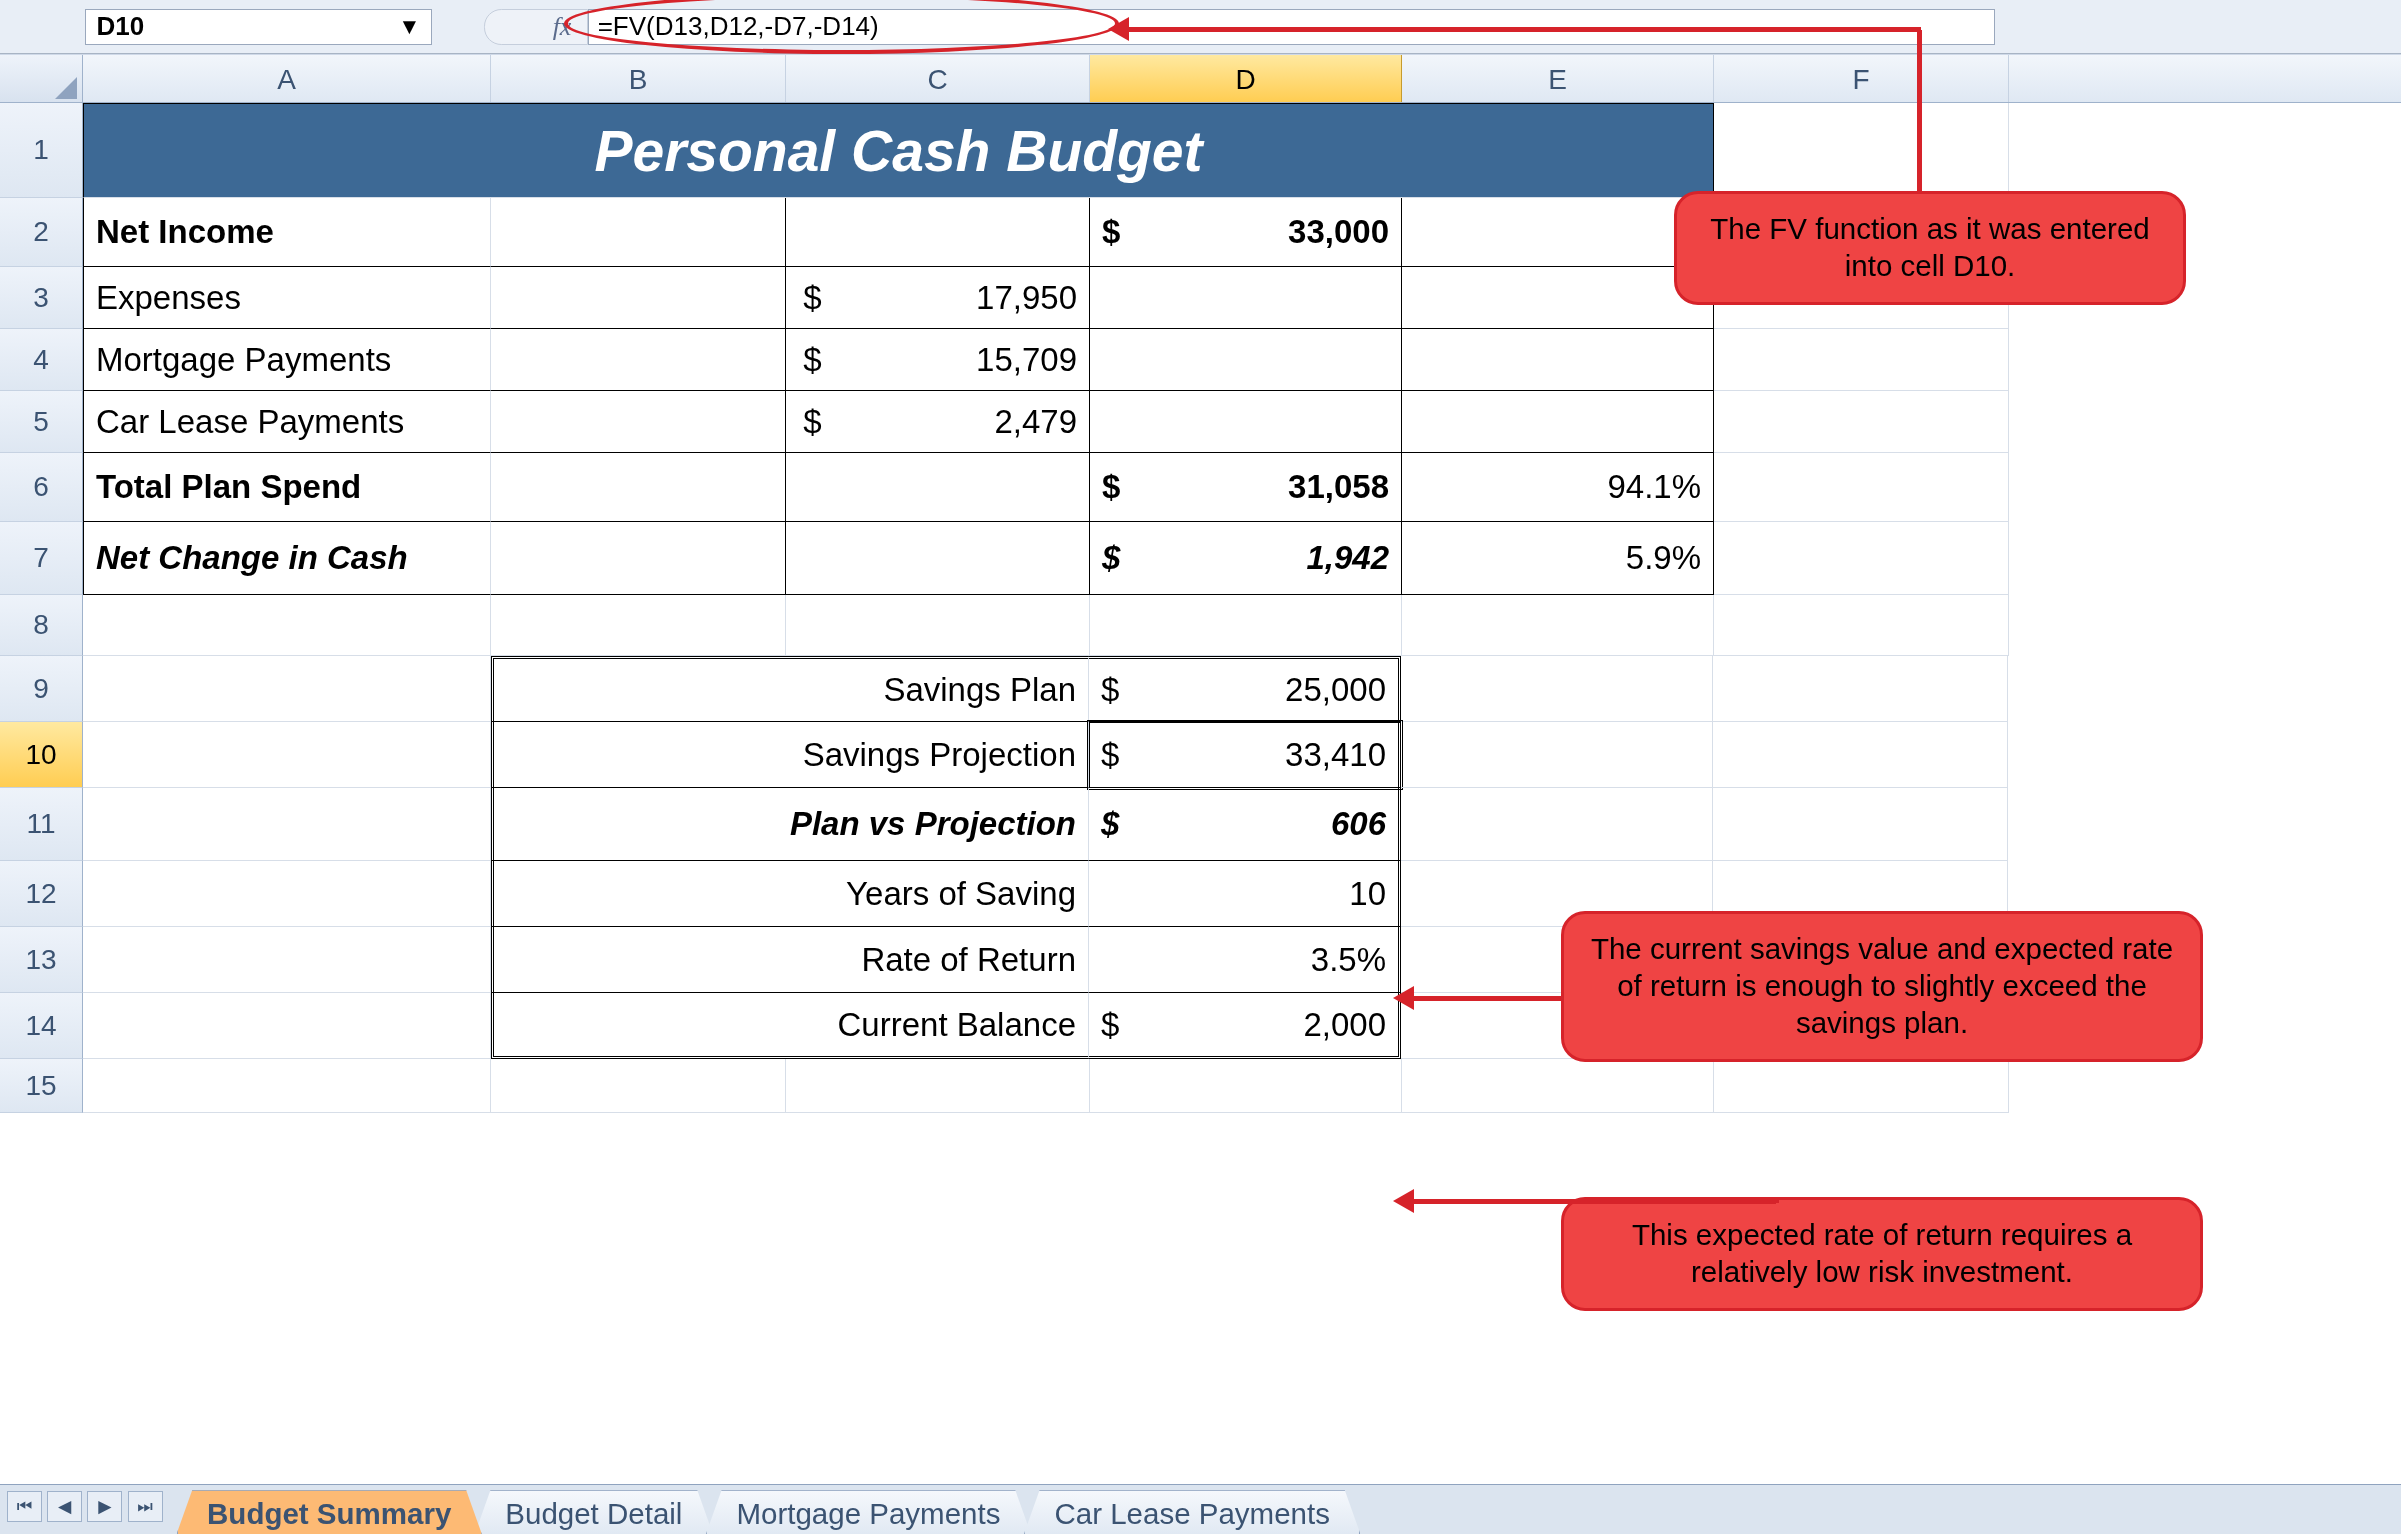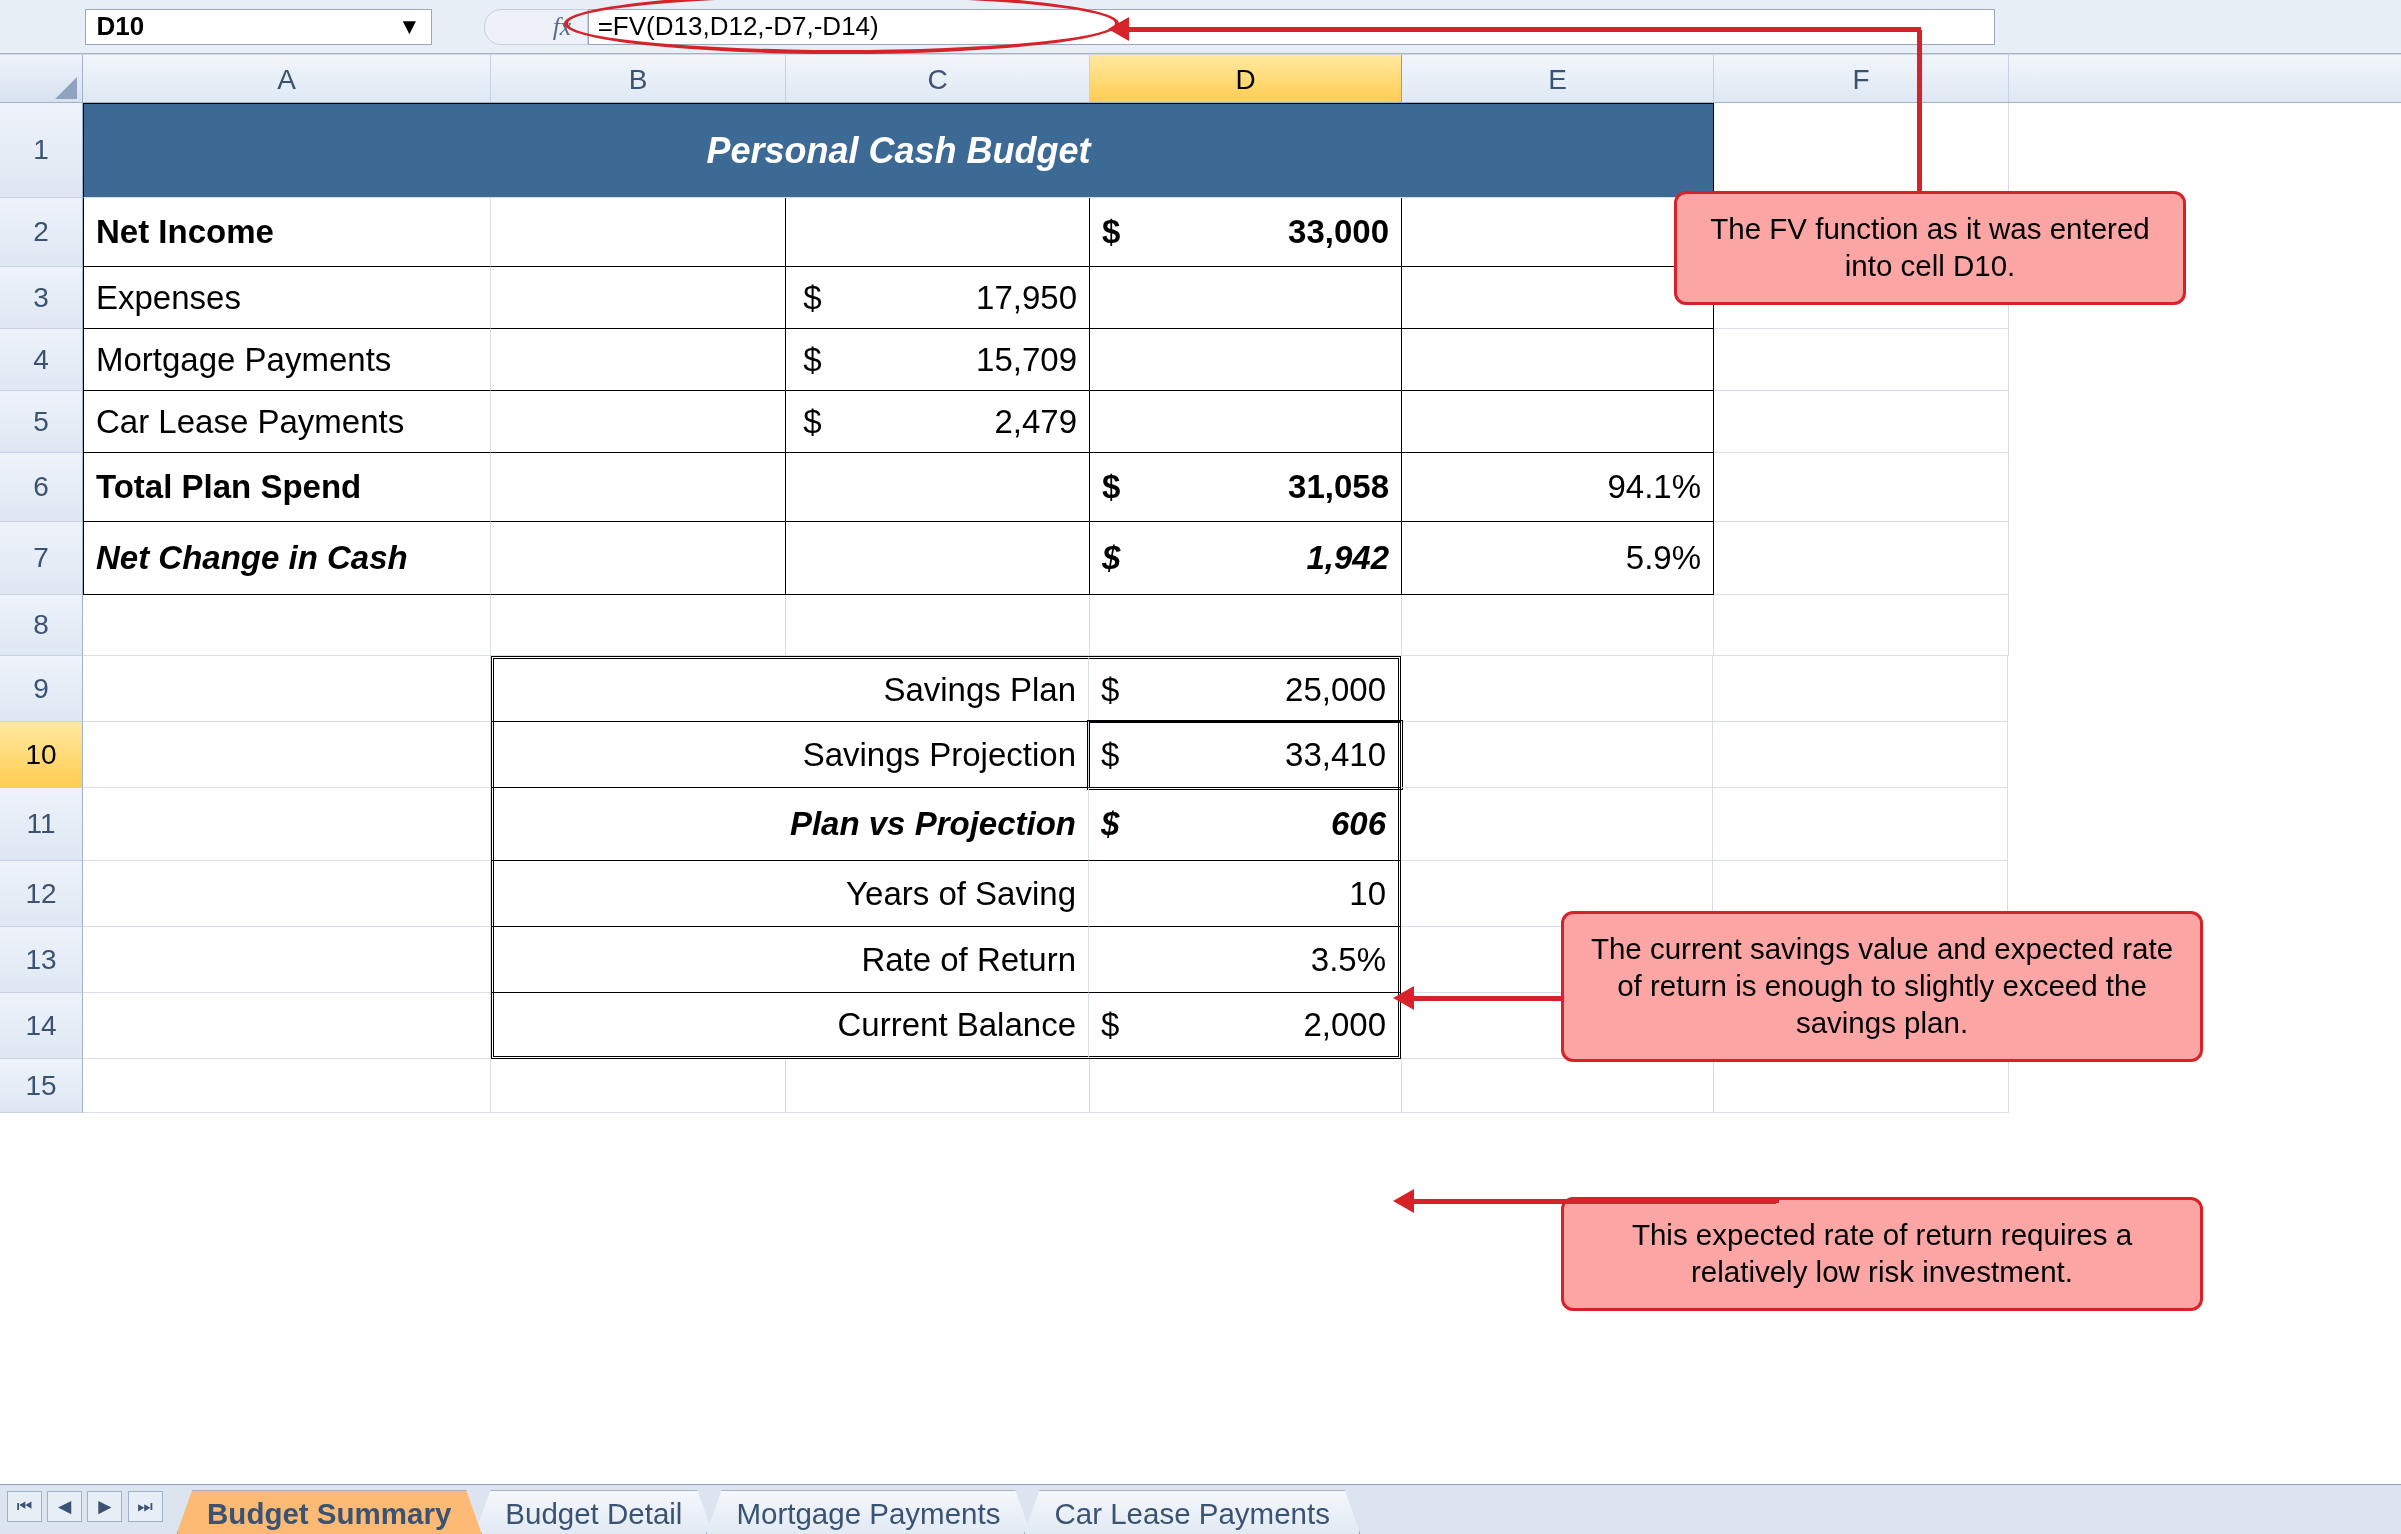--- a/index.html
+++ b/index.html
@@ -153,21 +153,21 @@
   .r9,.r10,.r12,.r13,.r14 { height: 66px; }
   .r11 { height: 73px; }
   .r15 { height: 54px; }
 
   
   .banner {
     background: #3d6995;
     color: #fff;
     font-style: italic;
     font-weight: bold;
-    font-size: 36px;
+    font-size: 57px;
     justify-content: center;
     border-right: 1.7px solid #000;
     align-items: center;
   }
   .mergeAE { width: calc(408px + 295px + 304px + 312px + 312px); }
 
   
   .bb-top { border-top: 1.7px solid #000; }
   .bb-bottom { border-bottom: 1.7px solid #000 !important; }
   .bb-left { border-left: 1.7px solid #000; }
@@ -227,23 +227,23 @@
   }
   .tab.active {
     background: #fdba74;
     font-weight: bold;
     z-index: 2;
   }
 
   
   .callout {
     position: absolute;
-    background: #fca5a5;
+    background: #ef4444;
     border: 3.5px solid #d6232a;
-    border-radius: 12px;
+    border-radius: 24px;
     font-size: 29.5px;
     text-align: center;
     padding: 17.3px 24px;
     color: #000;
     line-height: 1.25;
   }
   .arrow-line {
     position: absolute;
     background: #d6232a;
     height: 5.2px;

